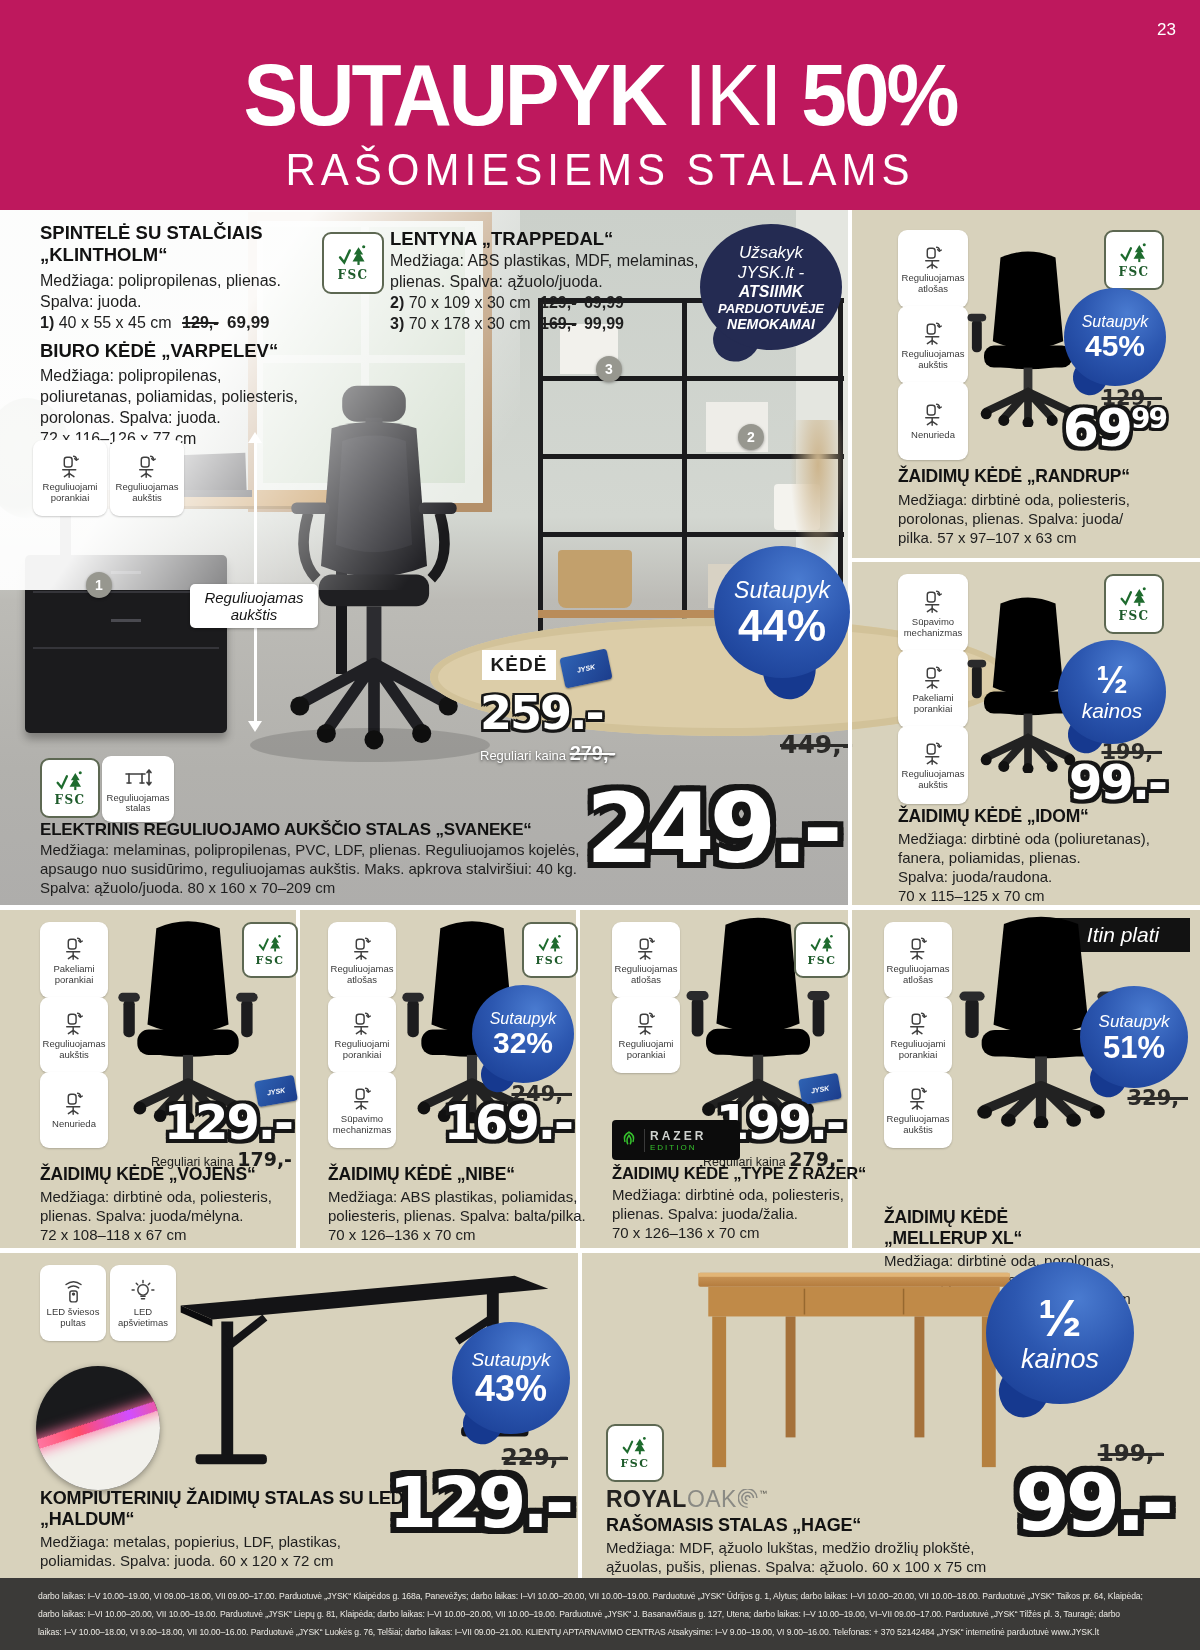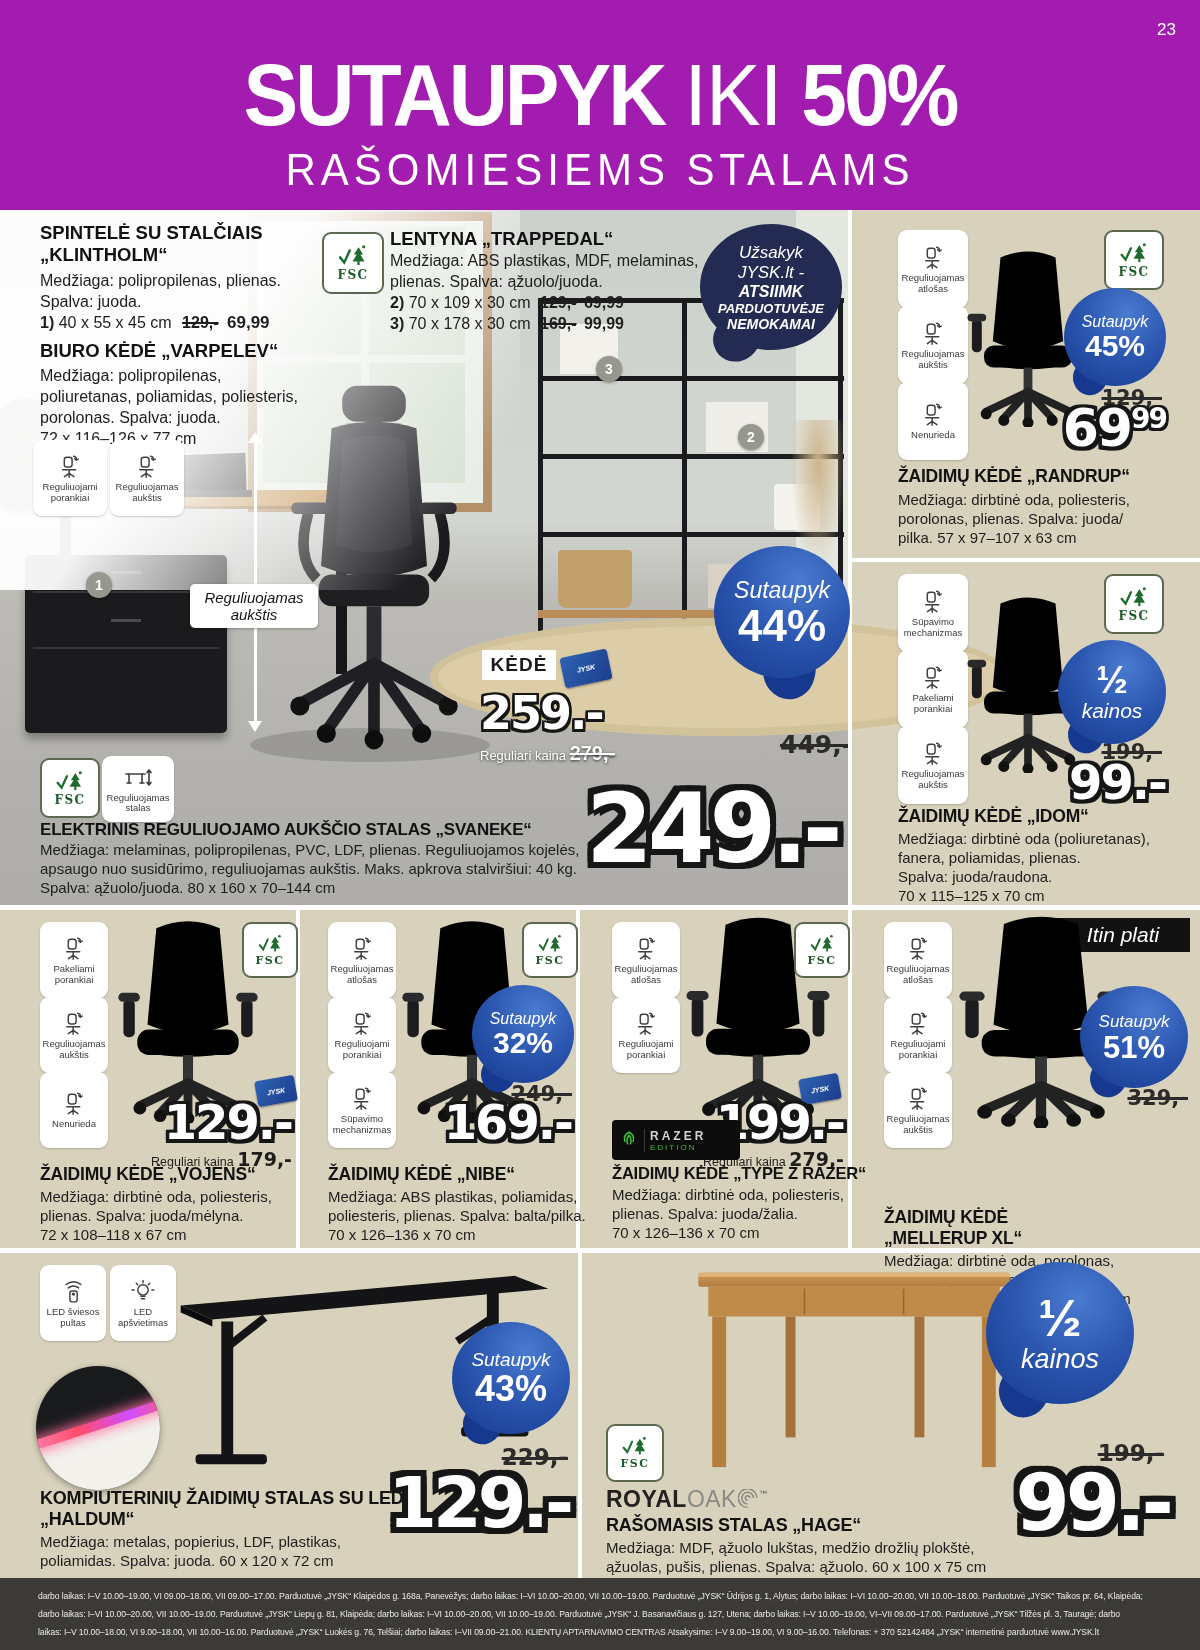--- a/index.html
+++ b/index.html
@@ -1,20 +1,20 @@
 <!DOCTYPE html>
 <html><head>
 <meta charset="utf-8">
 <style>
   html,body{margin:0;padding:0;background:#efeee9;}
   .page{position:relative;width:1200px;height:1650px;background:#d8d2bc;overflow:hidden;
         font-family:"Liberation Sans",sans-serif;color:#1b1b1b;}
   .abs{position:absolute;}
   
-  .hdr{left:0;top:0;width:1200px;height:210px;background:#a21caf;color:#fff;text-align:center;}
+  .hdr{left:0;top:0;width:1200px;height:210px;background:#be185d;color:#fff;text-align:center;}
   .hdr-title{top:48px;left:0;width:1200px;font-size:82px;font-weight:bold;letter-spacing:-3px;
              transform:scaleY(1.06);}
   .hdr-title .lt{font-weight:normal;letter-spacing:-1px;}
   .hdr-sub{top:146px;left:0;width:1200px;font-size:42px;letter-spacing:5px;transform:scaleY(1.05);}
   .pageno{top:20px;right:24px;font-size:17px;color:#fff;}
   
   .photo{left:0;top:210px;width:848px;height:697px;
          background:linear-gradient(180deg,#cbd0ca 0%,#d3d7d1 44%,#bcbbb6 56%,#b2b1ad 80%,#aeadab 100%);}
   .overlay{left:0;top:0;width:520px;height:380px;
            background:linear-gradient(125deg,rgba(255,255,255,.95) 40%,rgba(255,255,255,0) 85%);}
@@ -356,21 +356,21 @@
       </svg>
     <div class="blabel">
         <span>Reguliuojamas</span>
         <span>stalas</span>
       </div>
   </div>
   <div class="abs" style="left:40px;top:820px;">
     <div class="ptitle" style="font-size:17px;">ELEKTRINIS REGULIUOJAMO AUKŠČIO STALAS „SVANEKE“</div>
     <div class="pdesc">Medžiaga: melaminas, polipropilenas, PVC, LDF, plienas. Reguliuojamos kojelės,</div>
     <div class="pdesc">apsaugo nuo susidūrimo, reguliuojamas aukštis. Maks. apkrova stalviršiui: 40 kg.</div>
-    <div class="pdesc">Spalva: ąžuolo/juoda. 80 x 160 x 70–144 cm</div>
+    <div class="pdesc">Spalva: ąžuolo/juoda. 80 x 160 x 70–209 cm</div>
   </div>
 
   <div class="abs sep" style="left:848px;top:210px;width:4px;height:697px;"></div>
 
   <div class="abs badge" style="left:898px;top:230px;width:68px;height:72px;">
     <svg>
         <use href="#i-chair"></use>
       </svg>
     <div class="blabel">
         <span>Reguliuojamas</span>

